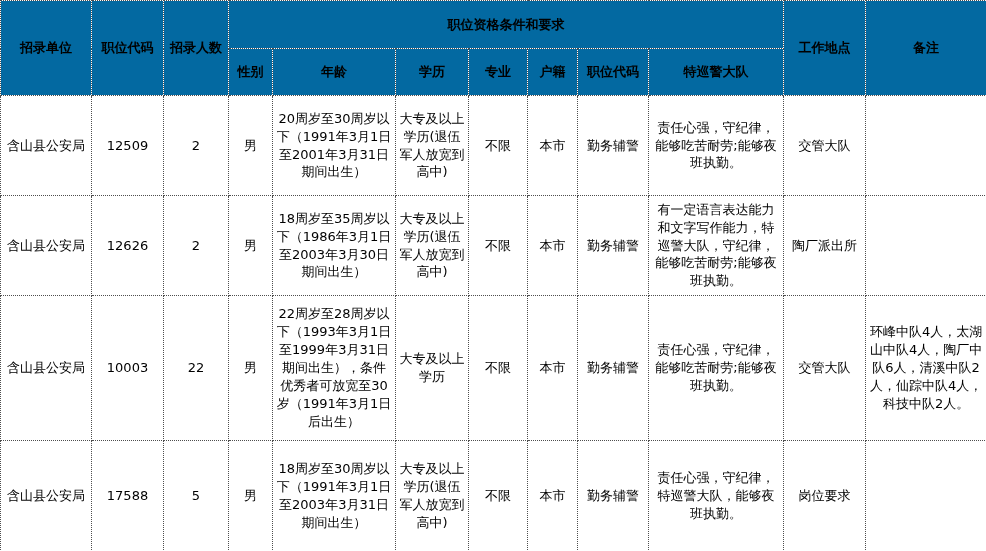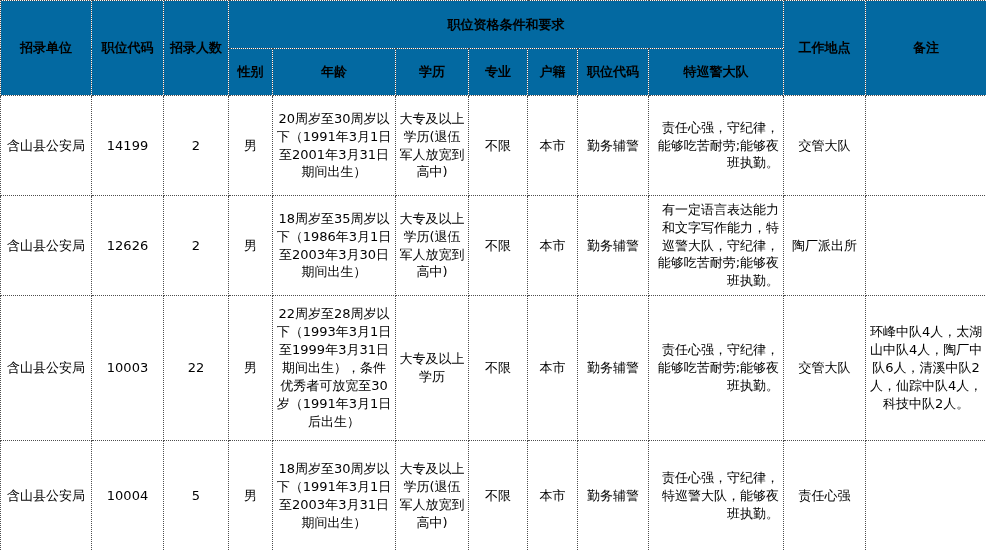--- a/index.html
+++ b/index.html
@@ -29,21 +29,21 @@
     font-size: 13px;
     line-height: 1.38;
     word-break: break-all;
     overflow: hidden;
   }
   table.recruit th {
     font-weight: bold;
     background: #0369a1;
   }
   table.recruit td.req {
-    text-align: right;
+    text-align: center;
     padding: 2px 4px;
   }
   tr.hdr-top    { height: 48px; }
   tr.hdr-sub    { height: 47px; }
   tr.row-1      { height: 100px; }
   tr.row-2      { height: 100px; }
   tr.row-3      { height: 145px; }
   tr.row-4      { height: 111px; }
 </style>
 </head>
@@ -80,21 +80,21 @@
         <th>学历</th>
         <th>专业</th>
         <th>户籍</th>
         <th>职位代码</th>
         <th>特巡警大队</th>
       </tr>
     </thead>
     <tbody>
       <tr class="row-1">
         <td>含山县公安局</td>
-        <td>14199</td>
+        <td>12509</td>
         <td>2</td>
         <td>男</td>
         <td>20周岁至30周岁以下（1991年3月1日至2001年3月31日期间出生）</td>
         <td>大专及以上学历(退伍军人放宽到高中)</td>
         <td>不限</td>
         <td>本市</td>
         <td>勤务辅警</td>
         <td class="req">责任心强，守纪律，能够吃苦耐劳;能够夜班执勤。</td>
         <td>交管大队</td>
         <td></td>
@@ -122,27 +122,27 @@
         <td>大专及以上学历</td>
         <td>不限</td>
         <td>本市</td>
         <td>勤务辅警</td>
         <td class="req">责任心强，守纪律，能够吃苦耐劳;能够夜班执勤。</td>
         <td>交管大队</td>
         <td>环峰中队4人，太湖山中队4人，陶厂中队6人，清溪中队2人，仙踪中队4人，科技中队2人。</td>
       </tr>
       <tr class="row-4">
         <td>含山县公安局</td>
-        <td>10004</td>
+        <td>17588</td>
         <td>5</td>
         <td>男</td>
         <td>18周岁至30周岁以下（1991年3月1日至2003年3月31日期间出生）</td>
         <td>大专及以上学历(退伍军人放宽到高中)</td>
         <td>不限</td>
         <td>本市</td>
         <td>勤务辅警</td>
         <td class="req">责任心强，守纪律，特巡警大队，能够夜班执勤。</td>
-        <td>责任心强</td>
+        <td>岗位要求</td>
         <td></td>
       </tr>
     </tbody>
   </table>
 </div>
 
 </body></html>

